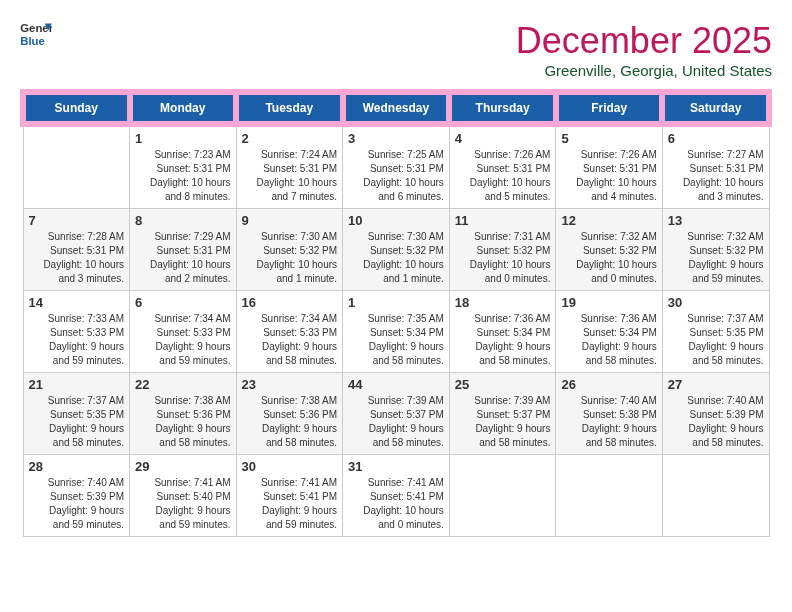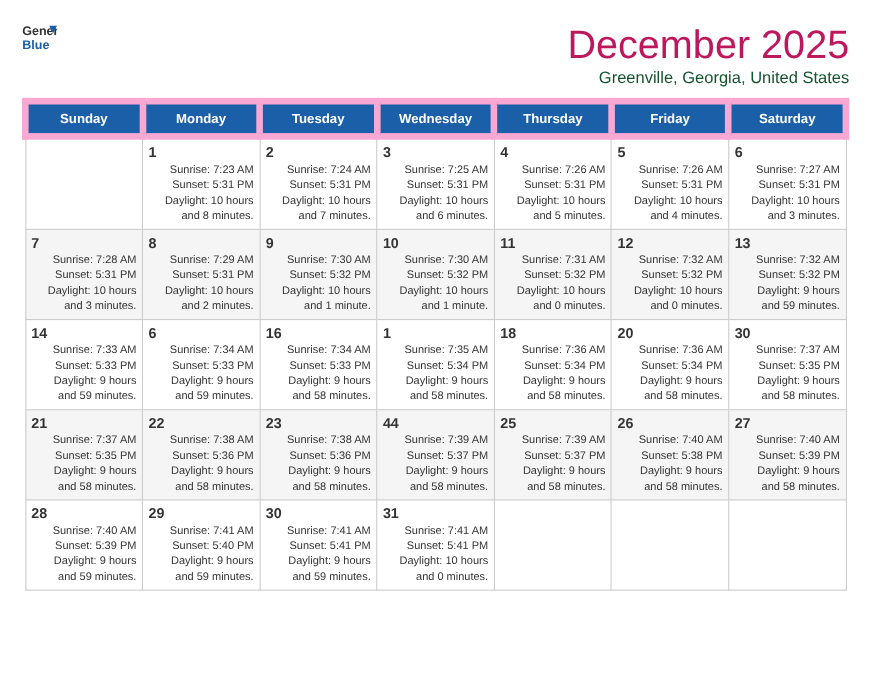--- a/index.html
+++ b/index.html
@@ -176,21 +176,21 @@
         </td>
         <td>
           <div class="day-num">1</div>
           <div class="day-info">Sunrise: 7:35 AM<br>Sunset: 5:34 PM<br>Daylight: 9 hours<br>and 58 minutes.</div>
         </td>
         <td>
           <div class="day-num">18</div>
           <div class="day-info">Sunrise: 7:36 AM<br>Sunset: 5:34 PM<br>Daylight: 9 hours<br>and 58 minutes.</div>
         </td>
         <td>
-          <div class="day-num">20</div>
+          <div class="day-num">19</div>
           <div class="day-info">Sunrise: 7:36 AM<br>Sunset: 5:34 PM<br>Daylight: 9 hours<br>and 58 minutes.</div>
         </td>
         <td>
           <div class="day-num">30</div>
           <div class="day-info">Sunrise: 7:37 AM<br>Sunset: 5:35 PM<br>Daylight: 9 hours<br>and 58 minutes.</div>
         </td>
       </tr>
       <tr>
         <td>
           <div class="day-num">21</div>

